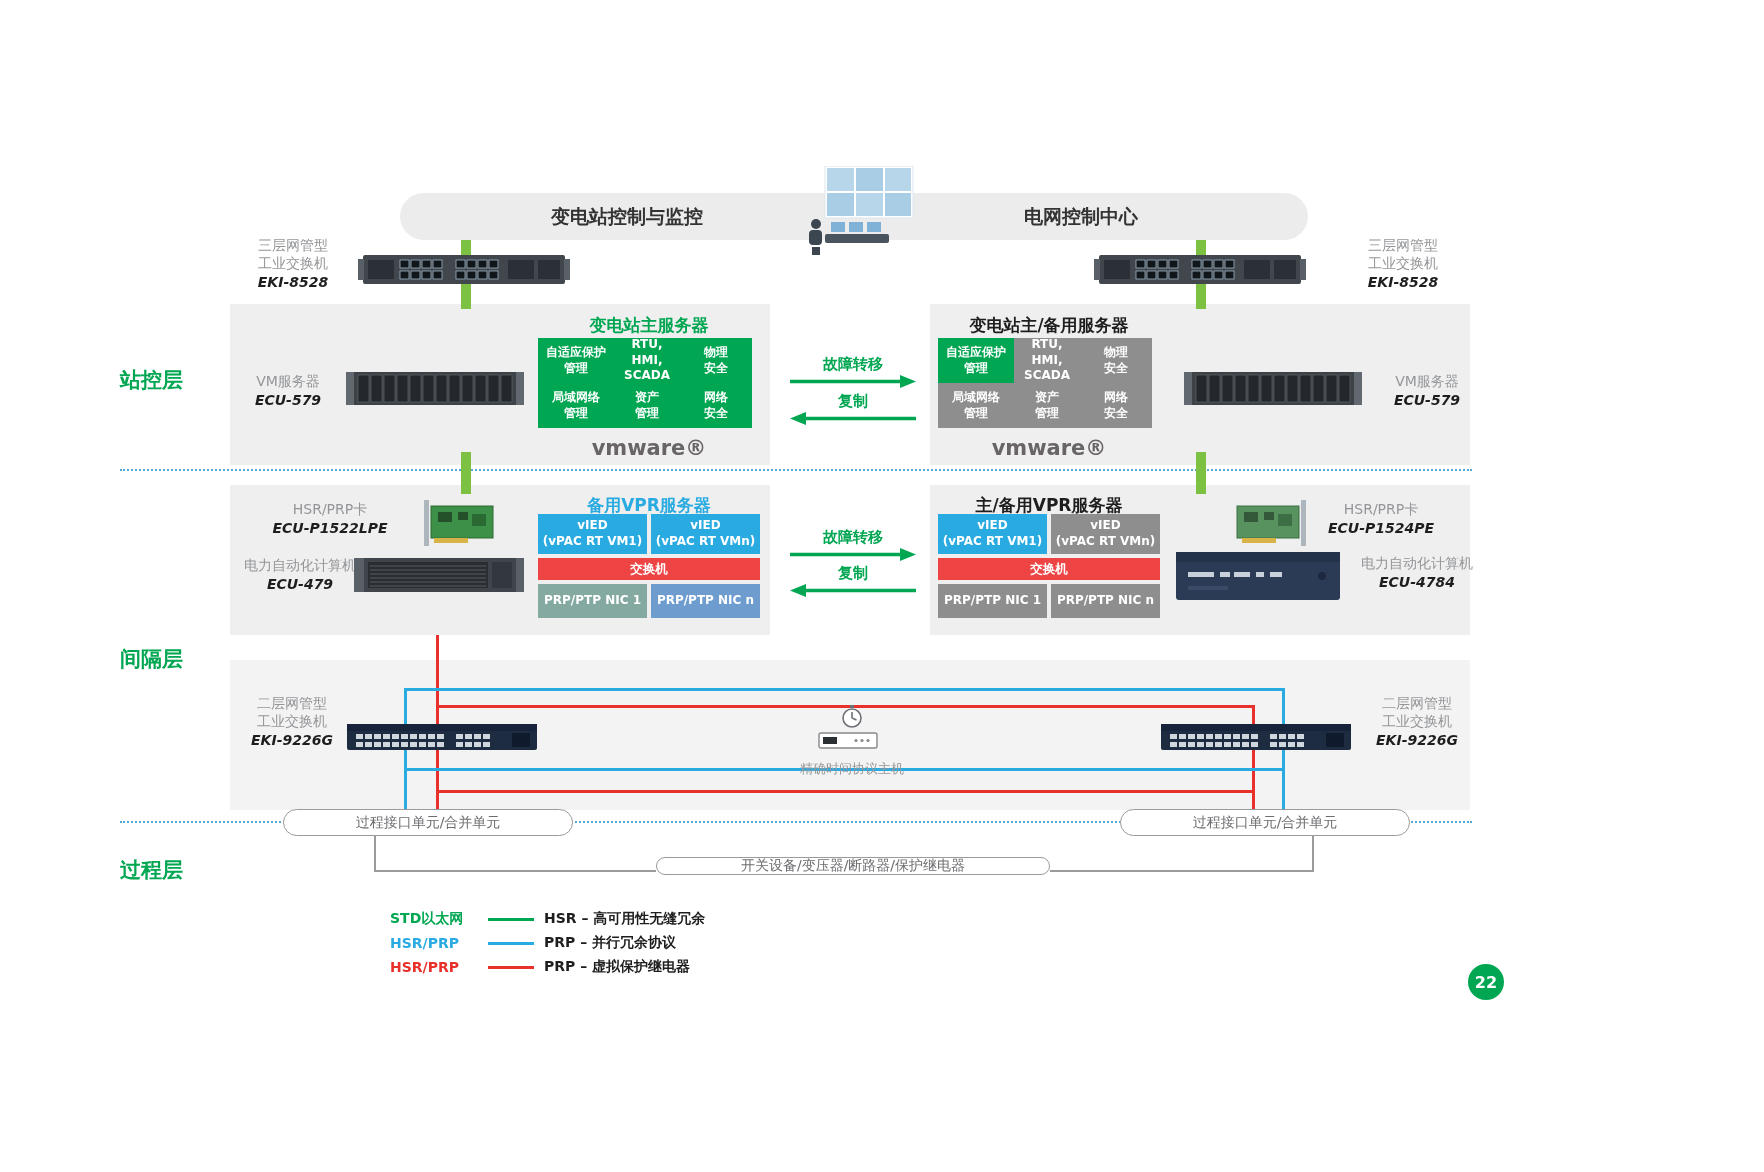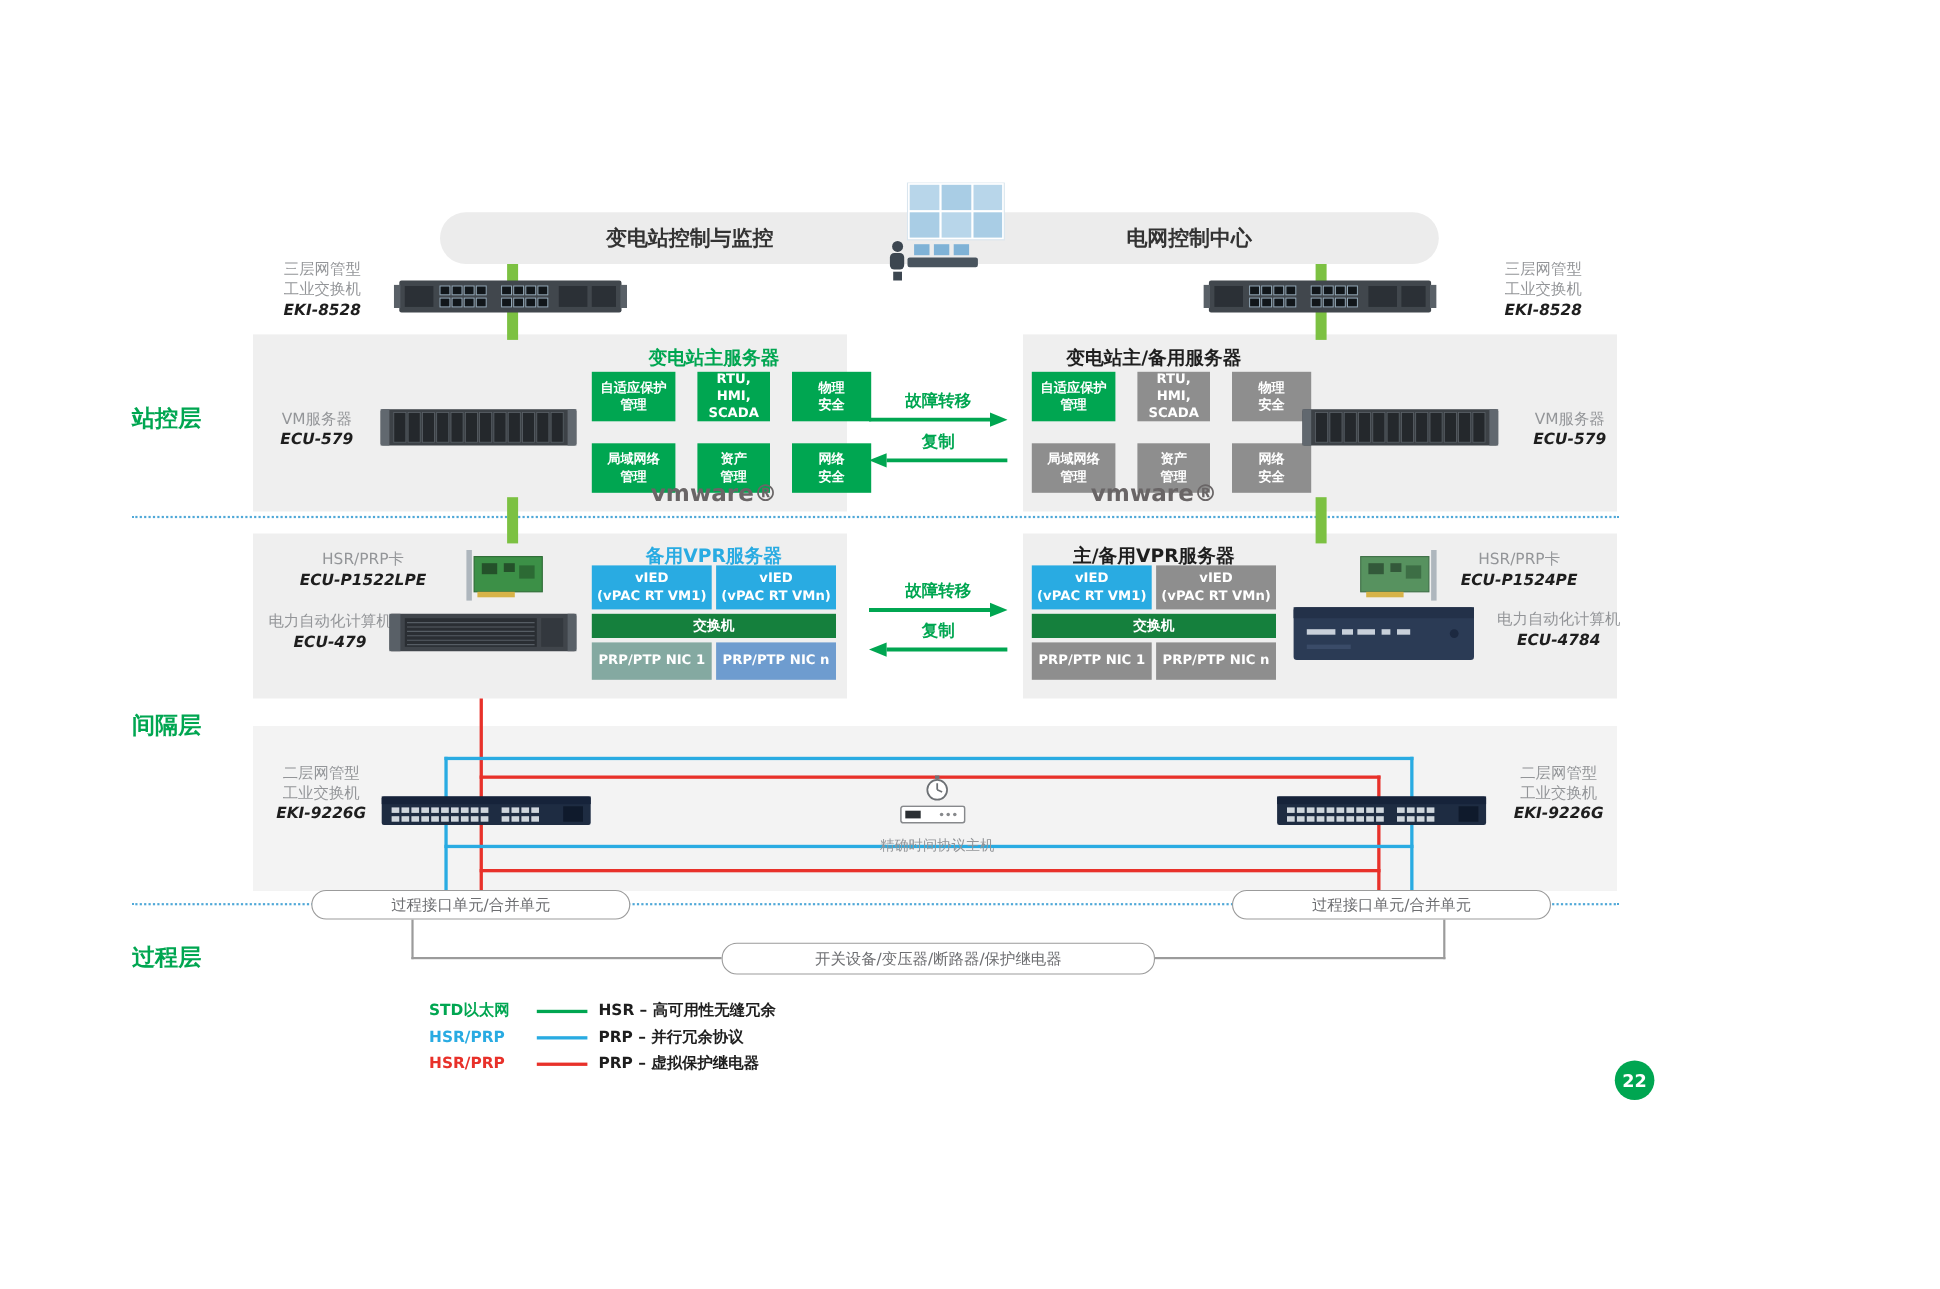--- a/index.html
+++ b/index.html
@@ -17,38 +17,38 @@
   .dev-model { font-size:14px; color:#1e1e1e; font-weight:bold; margin-top:2px;font-style:italic; }
 
   .layer-label { font-size:21px; font-weight:bold; color:#00A651; }
 
   .band { background:#efefef; }
   .band-light { background:#f3f3f3; }
 
   .stack-title { width:222px; text-align:center; font-size:17px; font-weight:bold; }
   .t-green { color:#00A651; } .t-blue { color:#29ABE2; } .t-dark { color:#1e1e1e; }
 
-  .grid6 { display:grid; grid-template-columns:76px 66px 72px; grid-auto-rows:45px; gap:20px; width:222px; }
+  .grid6 { display:grid; grid-template-columns:76px 66px 72px; grid-auto-rows:45px; gap:0; width:222px; }
   .cell { display:flex; align-items:center; justify-content:center; text-align:center;
           color:#fff; font-size:12px; font-weight:bold; white-space:pre-line; line-height:1.3; }
   .cg { background:#00A651; }
   .cx { background:#8E8E8E; }
 
   .vmware { width:222px; text-align:center; font-size:21px; font-weight:bold; color:#696566; }
 
   .arrow-label { width:126px; text-align:center; font-size:15px; font-weight:bold; color:#00A651; }
 
   .vgrid { display:grid; grid-template-columns:109px 109px; gap:4px; width:222px; }
   .vcell { display:flex; align-items:center; justify-content:center; text-align:center;
            color:#fff; font-size:12px; font-weight:bold; white-space:pre-line; line-height:1.3; }
   .h40 { height:40px; } .h34 { height:34px; }
   .vb { background:#29ABE2; }
   .vt { background:#84A9A1; }
   .vn { background:#6E9CCF; }
-  .switchbar { grid-column:1 / 3; height:22px; background:#15803d; color:#fff; display:flex;
+  .switchbar { grid-column:1 / 3; height:22px; background:#ef4444; color:#fff; display:flex;
                align-items:center; justify-content:center; font-size:12.5px; font-weight:bold; }
 
   .dotted { height:0; border-top:2px dotted #4FA8D8; }
   .gconn { background:#7CC142; }
   .line-blue { background:#29ABE2; }
   .line-red { background:#E8312A; }
   .line-gray { background:#9b9b9b; }
 
   .pill { background:#fff; border:1.5px solid #9b9b9b; border-radius:14px; color:#6d6e71;
           font-size:14px; display:flex; align-items:center; justify-content:center; }
@@ -470,21 +470,21 @@
     <rect x="1" y="1" width="58" height="15" rx="2" fill="#fff" stroke="#87898c" stroke-width="1.4"></rect>
     <rect x="5" y="5" width="14" height="7" fill="#2b2f33"></rect>
     <circle cx="38" cy="8.5" r="1.6" fill="#87898c"></circle>
       <circle cx="44" cy="8.5" r="1.6" fill="#87898c"></circle>
       <circle cx="50" cy="8.5" r="1.6" fill="#87898c"></circle>
   </svg>
   <div class="abs ptp-label" style="left:782px; top:760px; width:140px;">精确时间协议主机</div>
 
   <div class="abs pill" style="left:283px; top:809px; width:290px; height:27px;">过程接口单元/合并单元</div>
   <div class="abs pill" style="left:1120px; top:809px; width:290px; height:27px;">过程接口单元/合并单元</div>
-  <div class="abs pill" style="left:656px; top:857px; width:394px; height:29px;">开关设备/变压器/断路器/保护继电器</div>
+  <div class="abs pill" style="left:656px; top:857px; width:394px; height:18px;">开关设备/变压器/断路器/保护继电器</div>
 
   <div class="abs legend-row" style="left:390px; top:910px;">
     <span class="legend-label lt-green">STD以太网</span>
     <span class="legend-line ll-green"></span>
     <span class="legend-desc">HSR – 高可用性无缝冗余</span>
   </div>
   <div class="abs legend-row" style="left:390px; top:934px;">
     <span class="legend-label lt-blue">HSR/PRP</span>
     <span class="legend-line ll-blue"></span>
     <span class="legend-desc">PRP – 并行冗余协议</span>

